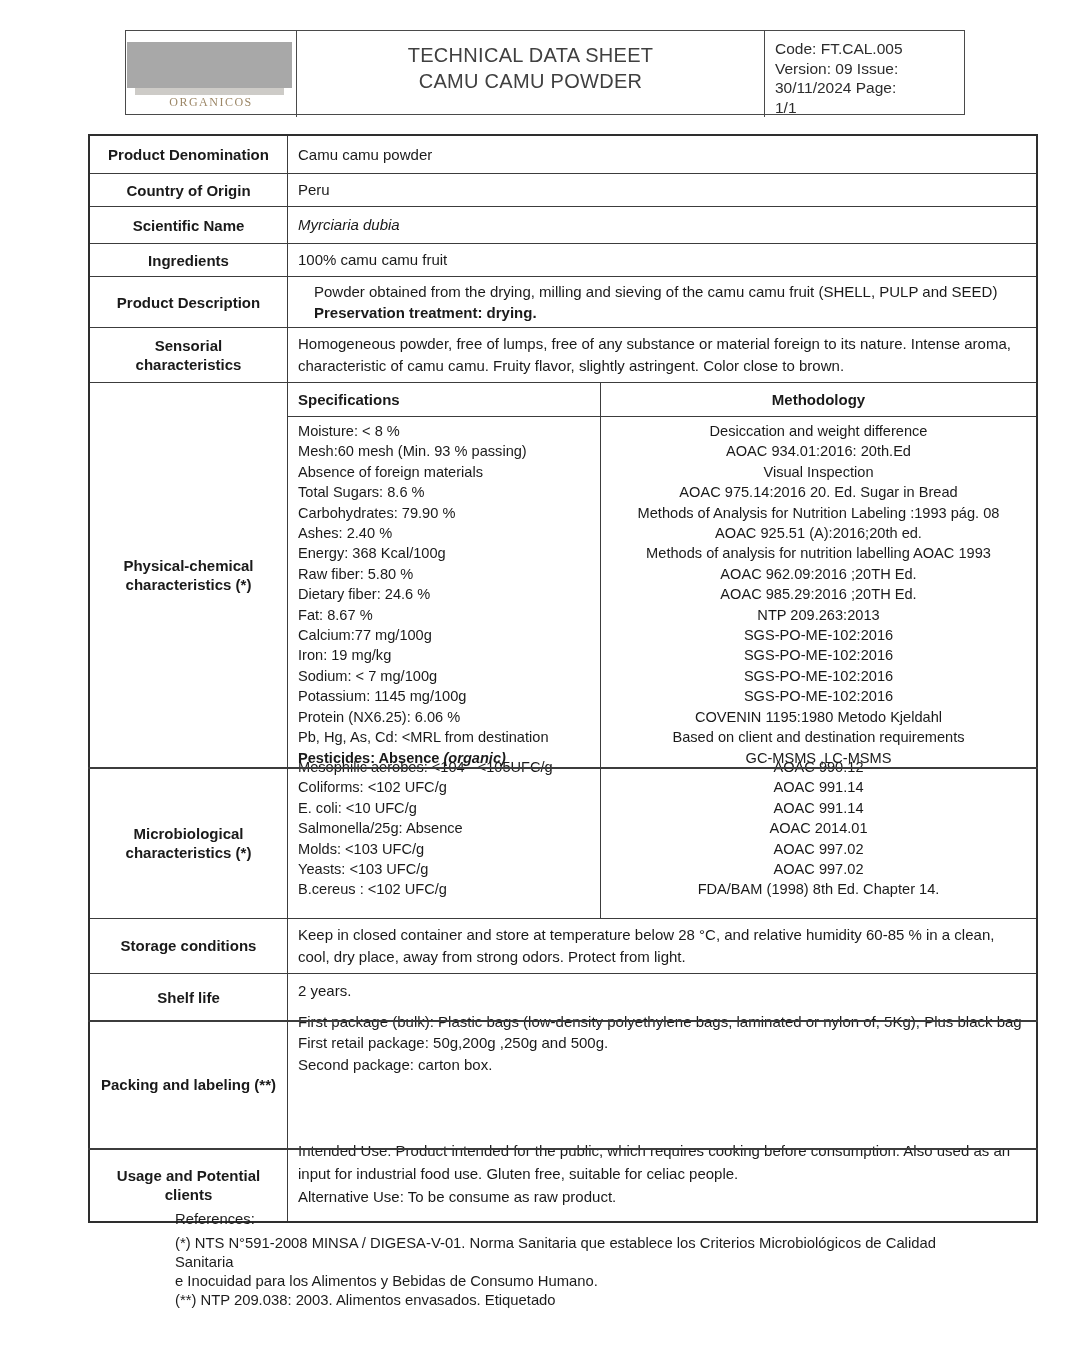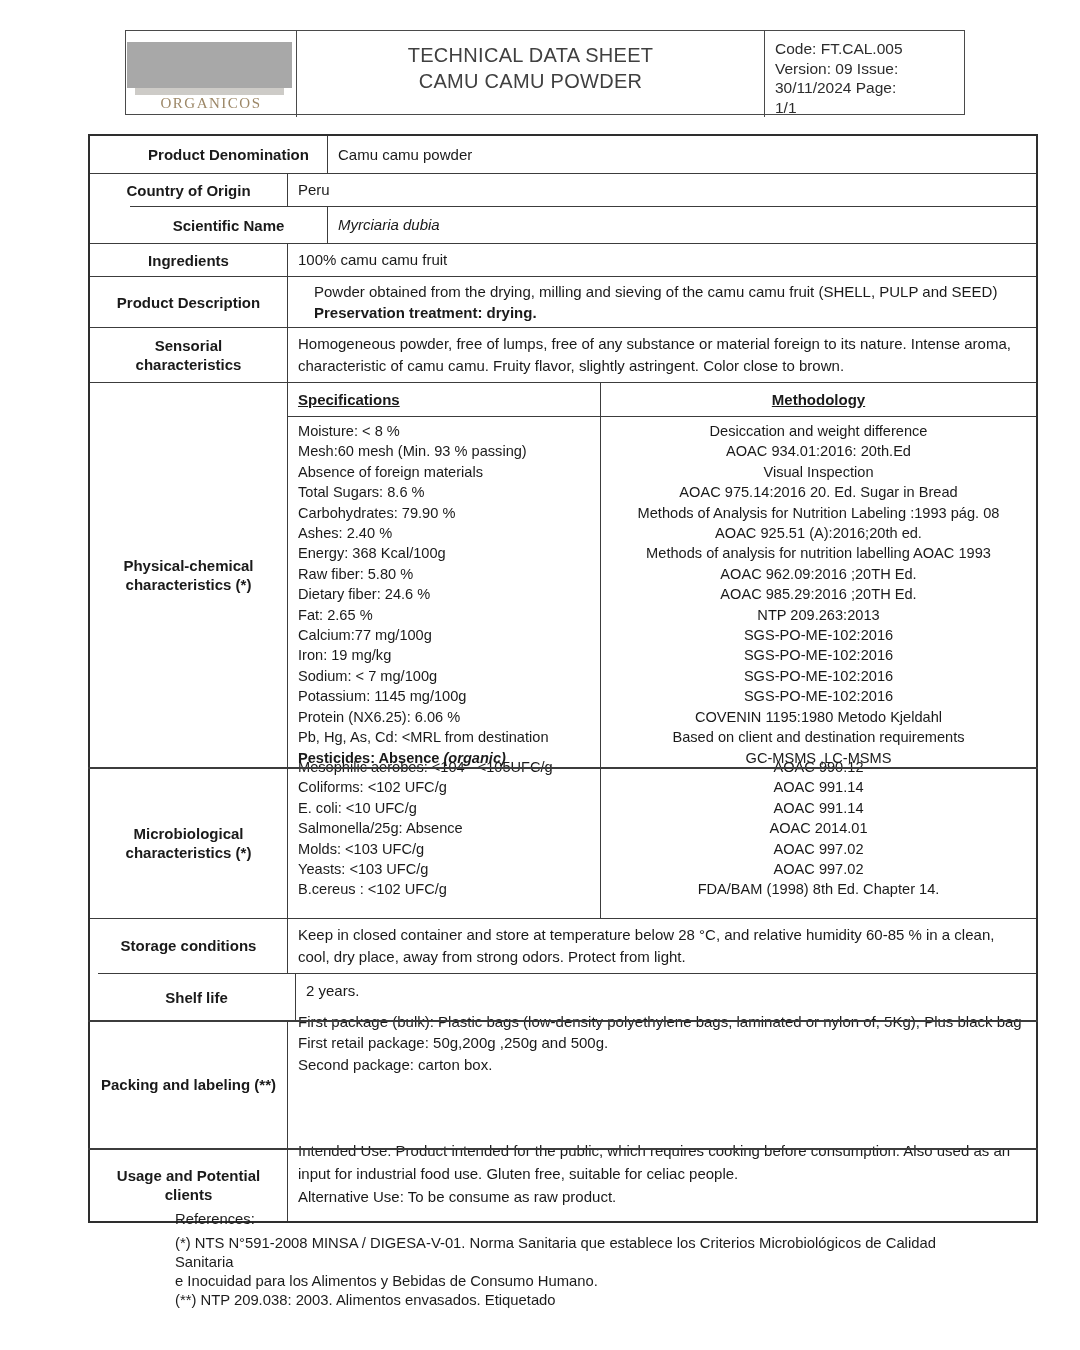--- a/index.html
+++ b/index.html
@@ -14,21 +14,21 @@
     display:grid; grid-template-columns:170px 1fr 200px;
     border:1.6px solid #4a4a4a; box-sizing:border-box; background:#fff;
   }
   .h-cell { position:relative; box-sizing:border-box; }
   .h-cell + .h-cell { border-left:1.6px solid #4a4a4a; }
   .logo-arc { position:absolute; left:9px; top:1px; width:150px; height:30px; }
   .logo-redact { position:absolute; left:1px; top:11px; width:165px; height:46px; background:#a8a8a8; }
   .logo-shadow { position:absolute; left:9px; top:57px; width:149px; height:7px; background:#cdcbc7; }
   .brand-text {
     position:absolute; left:0; right:0; top:64px; text-align:center;
-    font-family:"Liberation Serif", serif; font-size:15px; letter-spacing:1.5px; color:#9c8767;
+    font-family:"Liberation Serif", serif; font-size:12px; letter-spacing:1.5px; color:#9c8767;
   }
   .title-cell { text-align:center; padding-top:11px; font-size:20px; line-height:26px; color:#404040; letter-spacing:0.3px; }
   .code-cell { padding:8px 4px 0 10px; font-size:15.5px; line-height:19.5px; color:#2c2c2c; }
 
   
   .main-table {
     position:absolute; left:88px; top:134px; width:950px;
     border:2px solid #2e2e2e; box-sizing:border-box; background:#fff;
   }
   .t-row { display:grid; grid-template-columns:197px 1fr; position:relative; box-sizing:border-box; }
@@ -41,44 +41,44 @@
   }
   .cell { box-sizing:border-box; }
   .cell + .cell { border-left:1.6px solid #3c3c3c; }
   .label-cell {
     display:flex; align-items:center; justify-content:center; text-align:center;
     font-weight:bold; font-size:15px; line-height:19px; padding:4px 10px;
   }
   .value-cell { display:flex; align-items:center; padding:4px 10px; font-size:15px; line-height:20px; }
   .italic { font-style:italic; }
   .bold { font-weight:bold; }
-  .h37 { min-height:37px;margin-left:40px; } .h33 { min-height:33px; }
+  .h37 { min-height:37px; } .h33 { min-height:33px; }
   .h45 { min-height:45px; } .h47 { min-height:47px; }
 
   .desc-cell { padding:4px 26px; font-size:15px; line-height:21px; }
   .para-cell { padding:5px 10px; font-size:15px; line-height:22px; }
 
   .row-phys { min-height:381px; }
   .speccol, .methcol { padding:0; }
   .col-head {
     height:34px; border-bottom:1.6px solid #3c3c3c; display:flex; align-items:center;
     padding:0 10px; font-weight:bold; font-size:15px; box-sizing:border-box;
   }
   .col-head.center { justify-content:center; }
-  .col-head span { text-decoration:underline; }
+  .col-head span { }
   .spec-list { padding:4px 10px 0; font-size:14.6px; line-height:20.4px; }
   .meth-list { padding:4px 8px 0; font-size:14.6px; line-height:20.4px; text-align:center; }
   .pesticides-line { padding:0 10px; font-size:14.6px; line-height:20.4px; font-weight:bold; }
 
   .row-micro { min-height:150px; }
   .row-micro .spec-list, .row-micro .meth-list { padding-top:0; }
   .pull-first > div:first-child { margin-top:-11px; }
 
   .row-storage { min-height:55px; }
-  .row-shelf { min-height:48px;margin-left:8px; }
+  .row-shelf { min-height:48px; }
   .row-shelf .para-cell { padding-top:6px; }
   .row-pack { min-height:128px; }
   .pack-lines { padding:0 10px; font-size:15px; line-height:21.3px; }
   .pack-lines > div:first-child { margin-top:-10px; }
   .row-usage { min-height:72px; }
   .usage-lines { padding:0 10px; font-size:15px; line-height:23px; }
   .usage-lines > div:first-child { margin-top:-10px; }
 
   
   .refs { position:absolute; left:175px; top:1210px; width:810px; font-size:14.8px; line-height:19px; color:#1c1c1c; }
@@ -154,21 +154,21 @@
         <div class="spec-list">
             <div>Moisture: &lt; 8 %</div>
             <div>Mesh:60 mesh (Min. 93 % passing)</div>
             <div>Absence of foreign materials</div>
             <div>Total Sugars: 8.6 %</div>
             <div>Carbohydrates: 79.90 %</div>
             <div>Ashes: 2.40 %</div>
             <div>Energy: 368 Kcal/100g</div>
             <div>Raw fiber: 5.80 %</div>
             <div>Dietary fiber: 24.6 %</div>
-            <div>Fat: 2.65 %</div>
+            <div>Fat: 8.67 %</div>
             <div>Calcium:77 mg/100g</div>
             <div>Iron: 19 mg/kg</div>
             <div>Sodium: &lt; 7 mg/100g</div>
             <div>Potassium: 1145 mg/100g</div>
             <div>Protein (NX6.25): 6.06 %</div>
             <div>Pb, Hg, As, Cd: &lt;MRL from destination</div>
           </div>
         <div class="pesticides-line">
           <span>Pesticides: Absence </span><span class="italic">(organic)</span>
         </div>

